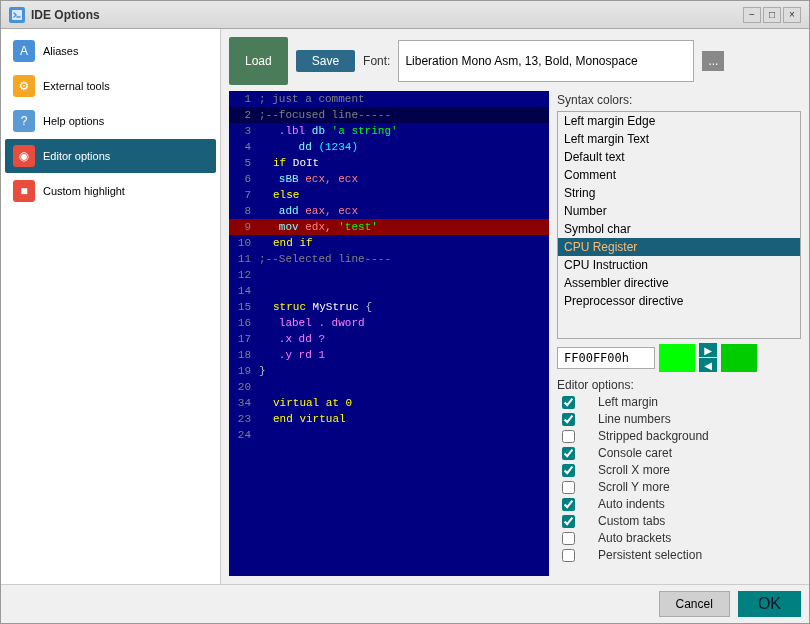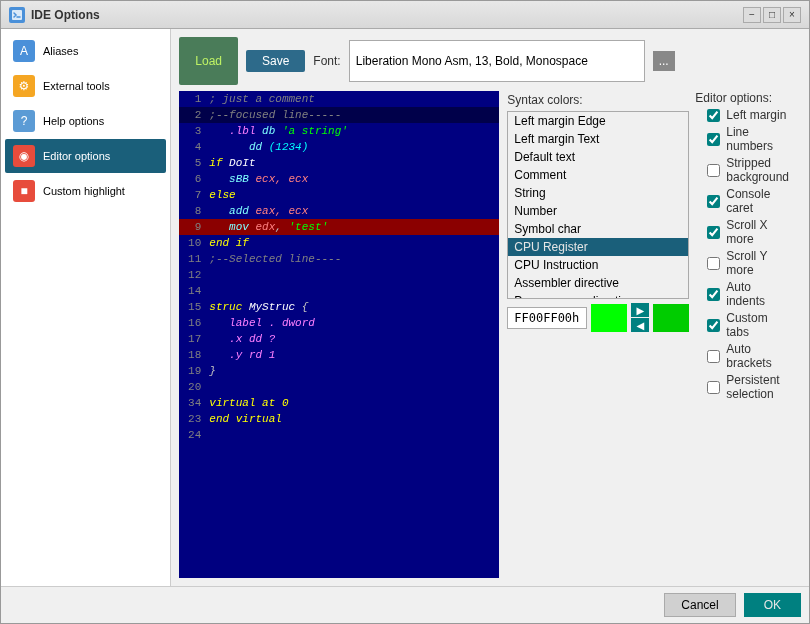--- a/index.html
+++ b/index.html
@@ -23,70 +23,70 @@
     .icon-aliases { background: #4a90d9; }
     .icon-external { background: #f5a623; }
     .icon-help { background: #5b9bd5; }
     .icon-editor { background: #e74c3c; }
     .icon-highlight { background: #e74c3c; }
     .sidebar-label { font-size: 11px; }
     
     .main-panel { flex: 1; display: flex; flex-direction: column; padding: 8px; gap: 6px; }
     
     .toolbar { display: flex; align-items: center; gap: 8px; }
-    .btn-load { background: #4a7c59; color: #bef264; border: none; padding: 17px 16px; cursor: pointer; font-size: 12px; border-radius: 2px; }
+    .btn-load { background: #4a7c59; color: #ffffff; border: none; padding: 17px 16px; cursor: pointer; font-size: 12px; border-radius: 2px; }
     .btn-save { background: #2d6a8a; color: white; border: none; padding: 4px 16px; cursor: pointer; font-size: 12px; border-radius: 2px; }
     .font-label { font-size: 12px; color: #333; }
     .font-input { border: 1px solid #aaa; padding: 13px 6px; font-size: 12px; background: white; width: 296px; }
     .font-btn { background: #888; color: white; border: none; padding: 3px 6px; cursor: pointer; font-size: 12px; }
     
     .editor-area { display: flex; gap: 8px; flex: 1; }
     
     .code-editor { width: 320px; background: #000080; font-family: 'Courier New', monospace; font-size: 11px; overflow: auto; flex-shrink: 0; }
     .code-line { display: flex; min-height: 16px; }
     .line-num { color: #808080; width: 28px; text-align: right; padding-right: 6px; flex-shrink: 0; user-select: none; font-size: 11px; line-height: 16px; }
-    .line-content { flex: 1; line-height: 16px; white-space: pre; padding-left: 2px; font-style: italic; }
+    .line-content { flex: 1; line-height: 16px; white-space: pre; padding-left: 2px; }
     .line-focused { background: #00004a; }
     .line-selected { background: #8b0000; }
     .line-selected-blue { background: #005f5f; }
     
     
     .c-comment { color: #808080; }
     .c-string { color: #00ff00; }
     .c-number { color: #00ffff; }
-    .c-keyword { color: #ffff00; }
+    .c-keyword { color: #ffff00; margin-left: 14px; }
     .c-register { color: #ff8080; }
     .c-instruction { color: #80ffff; }
     .c-directive { color: #ff80ff; }
     .c-default { color: #c0c0c0; }
     .c-label { color: #ffffff; }
     
-    .right-panel { flex: 1; display: flex; flex-direction: row; gap: 6px; }
+    .right-panel { flex: 1; display: flex; flex-direction: column; gap: 6px; }
     .syntax-title { font-size: 12px; color: #333; padding: 2px 0; margin-bottom: 2px; }
-    .syntax-list { height: 188px; overflow-y: auto; border: 1px solid #aaa; }
+    .syntax-list { height: 228px; overflow-y: auto; border: 1px solid #aaa; }
     .syntax-item { padding: 2px 6px; cursor: pointer; font-size: 12px; }
-    .syntax-item.selected { background: #1a5f7a; color: #e5e5e5; }
+    .syntax-item.selected { background: #1a5f7a; color: #fdba74; }
     
     .color-row { display: flex; align-items: center; gap: 4px; margin-top: 4px; }
-    .color-input { border: 1px solid #aaa; padding: 3px 6px; font-size: 12px; width: 80px; background: white; font-family: monospace; }
+    .color-input { border: 1px solid #aaa; padding: 3px 6px; font-size: 12px; width: 98px; background: white; font-family: monospace; }
     .color-swatch { width: 36px; height: 28px; cursor: pointer; }
     .color-arrow-btn { width: 18px; height: 14px; background: #4a7c59; border: none; cursor: pointer; display: flex; align-items: center; justify-content: center; }
     .arrow-col { display: flex; flex-direction: column; gap: 1px; }
     .green-box { width: 36px; height: 28px; background: #00cc00; }
     
     .editor-options-section { }
     .editor-options-title { font-size: 12px; color: #333; margin-bottom: 0; }
-    .checkbox-row { display: flex; align-items: center; gap: 6px; margin: 3px 12px; }
+    .checkbox-row { display: flex; align-items: center; gap: 23px; margin: 3px 5px; }
     .checkbox-row input[type="checkbox"] { margin: 0; }
     .checkbox-label { font-size: 12px; color: #333; }
     .cb-checked-teal { accent-color: #008080; }
     
     .footer { display: flex; justify-content: flex-end; gap: 8px; padding: 6px 8px; border-top: 1px solid #ccc; background: #f0f0f0; }
     .btn-cancel { background: #d0d0d0; border: 1px solid #aaa; padding: 4px 16px; cursor: pointer; font-size: 12px; }
-    .btn-ok { background: #008080; color: #e5e5e5; border: none; padding: 4px 20px; cursor: pointer; font-size: 12px; }
+    .btn-ok { background: #008080; color: #0f172a; border: none; padding: 4px 20px; cursor: pointer; font-size: 16px; }
     
     .scrollbar-thin::-webkit-scrollbar { width: 8px; height: 8px; }
     .scrollbar-thin::-webkit-scrollbar-track { background: #e0e0e0; }
     .scrollbar-thin::-webkit-scrollbar-thumb { background: #aaa; }
   </style>
 </head>
 <body>
 
 <div class="window">
 

